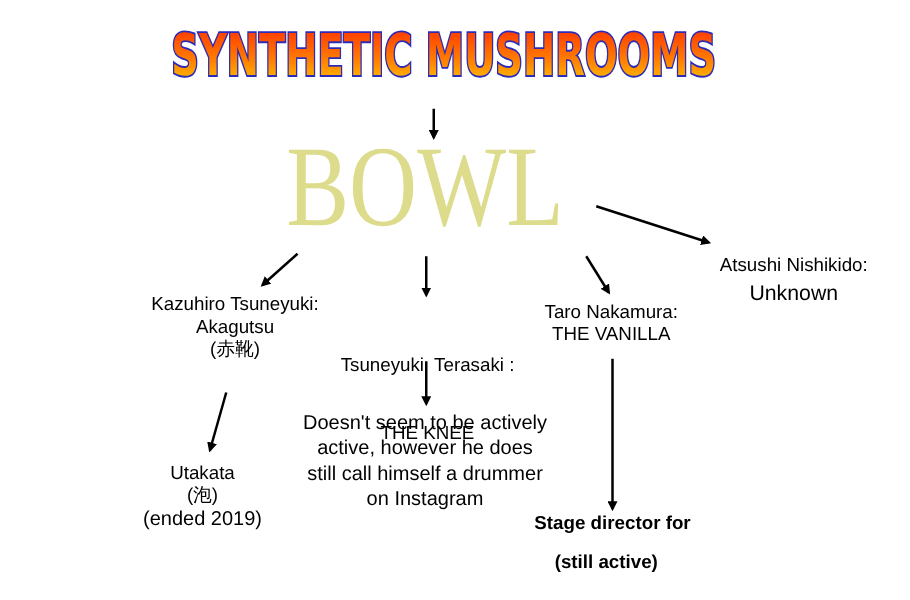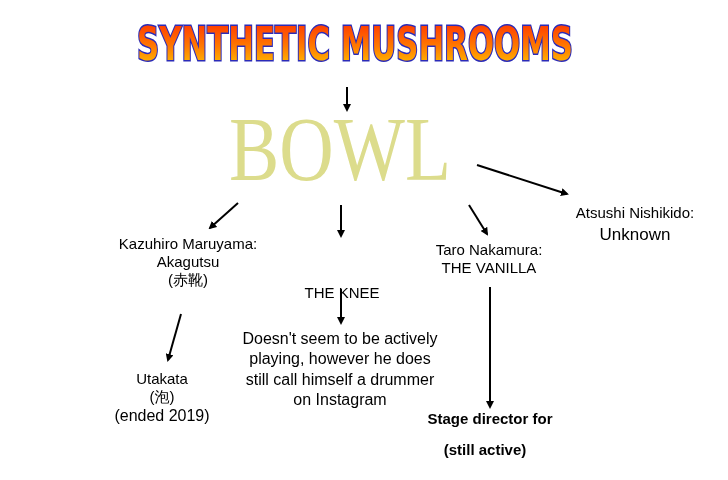--- a/index.html
+++ b/index.html
@@ -92,38 +92,39 @@
   <line x1="477" y1="165" x2="567" y2="194" stroke="#000" stroke-width="2" marker-end="url(#ah)"></line>
 
   <line x1="181" y1="314" x2="168" y2="360" stroke="#000" stroke-width="2" marker-end="url(#ah)"></line>
 
   <line x1="341" y1="289" x2="341" y2="323" stroke="#000" stroke-width="2" marker-end="url(#ah)"></line>
 
   <line x1="490" y1="287" x2="490" y2="407" stroke="#000" stroke-width="2" marker-end="url(#ah)"></line>
 </svg>
 
 <div class="node f15" style="left:110px; top:235px; width:156px;">
-  <span class="l">Kazuhiro Maruyama:</span>
+  <span class="l">Kazuhiro Tsuneyuki:</span>
   <span class="l">Akagutsu</span>
   <span class="l">(赤靴)</span>
 </div>
 
 <div class="node f15" style="left:112px; top:370px; width:100px;">
   <span class="l">Utakata</span>
   <span class="l">(泡)</span>
   <span class="l f14">(ended 2019)</span>
 </div>
 
 <div class="node f15" style="left:252px; top:248px; width:180px; white-space:pre;">
+  <span class="l">Tsuneyuki  Terasaki :</span>
   <span class="l">THE KNEE</span>
 </div>
 
 <div class="node f12" style="left:242px; top:329px; width:196px; line-height:1.27;">
   <span class="l">Doesn't seem to be actively</span>
-  <span class="l">playing, however he does</span>
+  <span class="l">active, however he does</span>
   <span class="l">still call himself a drummer</span>
   <span class="l">on Instagram</span>
 </div>
 
 <div class="node f15" style="left:428px; top:241px; width:122px;">
   <span class="l">Taro Nakamura:</span>
   <span class="l">THE VANILLA</span>
 </div>
 
 <div class="node f15" style="left:420px; top:410px; width:140px;font-weight:bold;">

